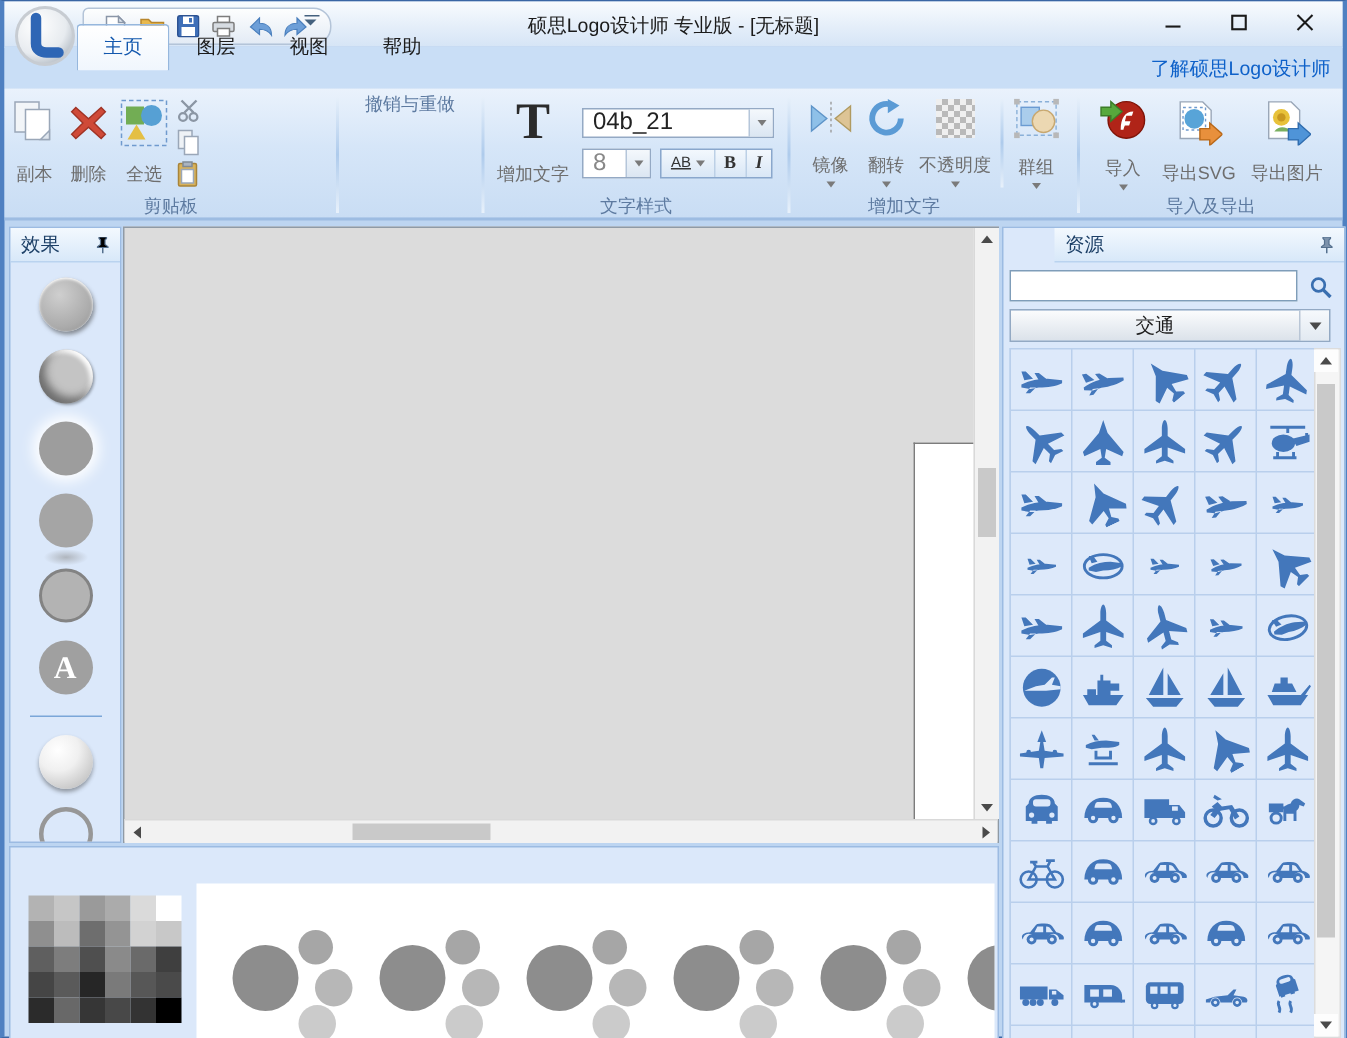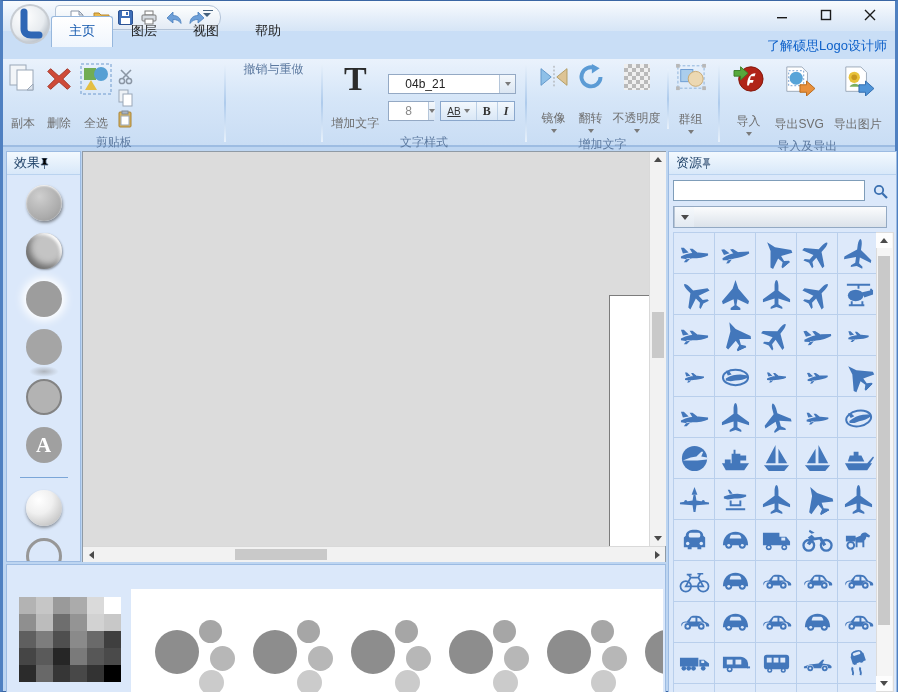--- a/index.html
+++ b/index.html
@@ -35,43 +35,43 @@
   
   .ribbon{position:absolute;left:0;right:0;top:58px;height:88px;
           background:linear-gradient(#eaf2fc,#d6e6f8 45%,#c9ddf4);
           border-bottom:2px solid #9dbce2;display:flex;align-items:stretch;padding:2px 2px 0 2px;box-sizing:border-box;}
   .rgroup{display:flex;flex-direction:column;}
   .rgroup .content{flex:1;display:flex;align-items:center;}
   .rgroup .glabel{height:16px;text-align:center;font-size:12px;color:#5d7aa0;}
   .gsep{width:2px;margin:3px 1px;background:linear-gradient(#e8f1fb,#aecbec,#e8f1fb);}
   .bigbtn{display:flex;flex-direction:column;align-items:center;justify-content:flex-end;
           padding:2px 3px;cursor:pointer;}
-  .bigbtn .blabel{font-size:12px;color:#6e6e6e;white-space:nowrap;margin-top:20px;}
+  .bigbtn .blabel{font-size:12px;color:#6e6e6e;white-space:nowrap;margin-top:10px;}
   .bigbtn svg,.bigbtn .icn{display:block;}
   .smallstack{display:flex;flex-direction:column;justify-content:center;gap:3px;margin-left:2px;}
   .sbtn{width:18px;height:18px;cursor:pointer;}
   .ddtri{width:0;height:0;border-left:3.5px solid transparent;border-right:3.5px solid transparent;
          border-top:4px solid #7a7a7a;margin-top:2px;}
   .txtgrid{display:flex;align-items:center;gap:6px;padding:0 4px;}
   .txtright{display:flex;flex-direction:column;gap:7px;}
   .combo{display:flex;align-items:center;background:#fff;border:1px solid #94a9c4;height:20px;box-sizing:border-box;}
-  .combo .cval{flex:1;font-size:12px;padding:0 16px;color:#222;}
+  .combo .cval{flex:1;font-size:16px;padding:0 6px;color:#222;}
   .combo .cbtn{width:15px;height:100%;display:flex;align-items:center;justify-content:center;
                background:linear-gradient(#f4f8fc,#dbe6f2);border-left:1px solid #b5c6da;cursor:pointer;}
   .fontrow{display:flex;gap:6px;}
   .stylebtns{display:flex;border:1px solid #8aa7cc;background:linear-gradient(#f3f8fd,#d9e7f6);height:20px;box-sizing:border-box;}
   .stb{display:flex;align-items:center;justify-content:center;padding:0 6px;font-size:12px;color:#333;
        cursor:pointer;border-right:1px solid #bcd0e6;}
   .stb:last-child{border-right:none;}
   .checker{width:26px;height:26px;background-image:linear-gradient(45deg,#b9b9b9 25%,transparent 25%,transparent 75%,#b9b9b9 75%),linear-gradient(45deg,#b9b9b9 25%,#efefef 25%,#efefef 75%,#b9b9b9 75%);background-size:8px 8px;background-position:0 0,4px 4px;}
 
   
   .panel{position:absolute;background:#dbe8fa;border:1px solid #9cbbe2;box-sizing:border-box;overflow:hidden;}
   .phead{height:22px;background:linear-gradient(#f3f9fe,#d8e8f9);border-bottom:1px solid #bad3ef;
-         display:flex;align-items:center;padding:0 7px;
+         display:flex;align-items:center;justify-content:space-between;padding:0 7px;
          font-size:13px;color:#1d4067;}
   .phead .tools{display:flex;align-items:center;gap:8px;}
 
   
   #effects-panel{left:3px;top:150px;width:75px;height:411px;}
   #effects-list{display:flex;flex-direction:column;align-items:center;padding-top:10px;}
   .fx{width:36px;height:36px;border-radius:50%;margin-bottom:12px;cursor:pointer;position:relative;}
   .fx-bevel{background:radial-gradient(circle at 38% 32%,#cfcfcf,#ababab 65%,#8e8e8e);
             box-shadow:1px 2px 3px rgba(60,60,60,.55),inset 0 1px 2px #fff;}
   .fx-emboss{background:#c4c4c4;box-shadow:inset 4px -4px 6px rgba(40,40,40,.55),inset -2px 2px 3px #fff,1px 1px 2px rgba(0,0,0,.35);}
@@ -106,21 +106,21 @@
   
   #colors-panel{left:3px;top:563px;width:660px;height:129px;}
   #swatch-box{position:absolute;left:5px;top:27px;width:114px;height:100px;}
   #swatch-grid{position:absolute;left:7px;top:5px;width:102px;display:grid;grid-template-columns:repeat(6,17px);grid-auto-rows:17px;}
   .swatch{border:0;cursor:pointer;}
   #pattern-area{position:absolute;left:124px;top:24px;right:2px;height:104px;background:#fff;overflow:hidden;}
   .pat{position:absolute;top:31px;width:84px;height:78px;cursor:pointer;}
   .curcolor{width:15px;height:15px;background:#9c9c9c;border:1px solid #8a8a8a;}
 
   
-  #resources-panel{left:665px;top:150px;width:229px;height:542px;}
+  #resources-panel{left:665px;top:150px;width:229px;height:542px;padding-left:34px;}
   #search-input{position:absolute;left:4px;top:28px;width:192px;height:21px;border:1px solid #7f9db9;
                 box-sizing:border-box;font-size:12px;padding:0 4px;background:#fff;}
   #search-btn{position:absolute;left:201px;top:29px;width:20px;height:20px;display:flex;align-items:center;justify-content:center;cursor:pointer;}
   #category-dd{position:absolute;left:4px;top:54px;width:214px;height:22px;box-sizing:border-box;
                border:1px solid #93a9c3;background:linear-gradient(#fbfcfd,#dbe2ea);display:flex;align-items:center;cursor:pointer;}
   #category-dd .cval{flex:1;text-align:center;font-size:13px;color:#1c1c1c;}
   #category-dd .cbtn2{width:19px;height:100%;display:flex;align-items:center;justify-content:center;
                       border-left:1px solid #b9c6d6;background:linear-gradient(#f6f9fc,#e2e9f1);}
   #resource-grid{position:absolute;left:4px;top:80px;width:202px;display:grid;
                  grid-template-columns:repeat(5,40px);grid-auto-rows:40px;gap:1px;background:#b9cfec;
@@ -328,20 +328,21 @@
       <span class="qbtn">
         <svg width="17" height="14" viewBox="0 0 17 14">
             <path d="M15 7L9 1v3.5c-5 0-8 3-8 8 2-3 4.5-4 8-4V12z" fill="#6d9fd8" stroke="#4a7fbd" stroke-width="0.8"></path>
           </svg>
       </span>
     </div>
     <div class="qat-more" title="自定义快速访问工具栏">
       <div class="bar"></div>
         <div class="tri-down"></div>
     </div>
+    <div class="title">硕思Logo设计师 专业版 - [无标题]</div>
     <div class="wctrl">
       <span class="wbtn">
         <svg width="12" height="12" viewBox="0 0 12 12">
             <rect x="1" y="8" width="10" height="1.4" fill="#1a1a1a"></rect>
           </svg>
       </span>
       <span class="wbtn">
         <svg width="12" height="12" viewBox="0 0 12 12">
             <rect x="1.5" y="1.5" width="9" height="9" fill="none" stroke="#1a1a1a" stroke-width="1.4"></rect>
           </svg>
@@ -672,20 +673,21 @@
         </svg>
     </div>
     <input id="search-input" type="text" style="">
     <span id="search-btn">
       <svg class="magsvg" width="15" height="15" viewBox="0 0 15 15">
           <circle cx="6" cy="6" r="4.2" fill="none" stroke="#3a6fb0" stroke-width="1.8"></circle>
           <line x1="9.2" y1="9.2" x2="14" y2="14" stroke="#3a6fb0" stroke-width="2.2"></line>
         </svg>
     </span>
     <div id="category-dd">
+      <span class="cval">交通</span>
       <span class="cbtn2">
           <span class="chev down"></span>
         </span>
     </div>
     <div id="resource-grid">
         <div class="res-cell">
           <svg viewBox="0 0 32 32" style="transform: rotate(0deg) scale(1, 1);">
             <use href="#sym-plane-side" xlink:href="#sym-plane-side"></use>
           </svg>
         </div>

